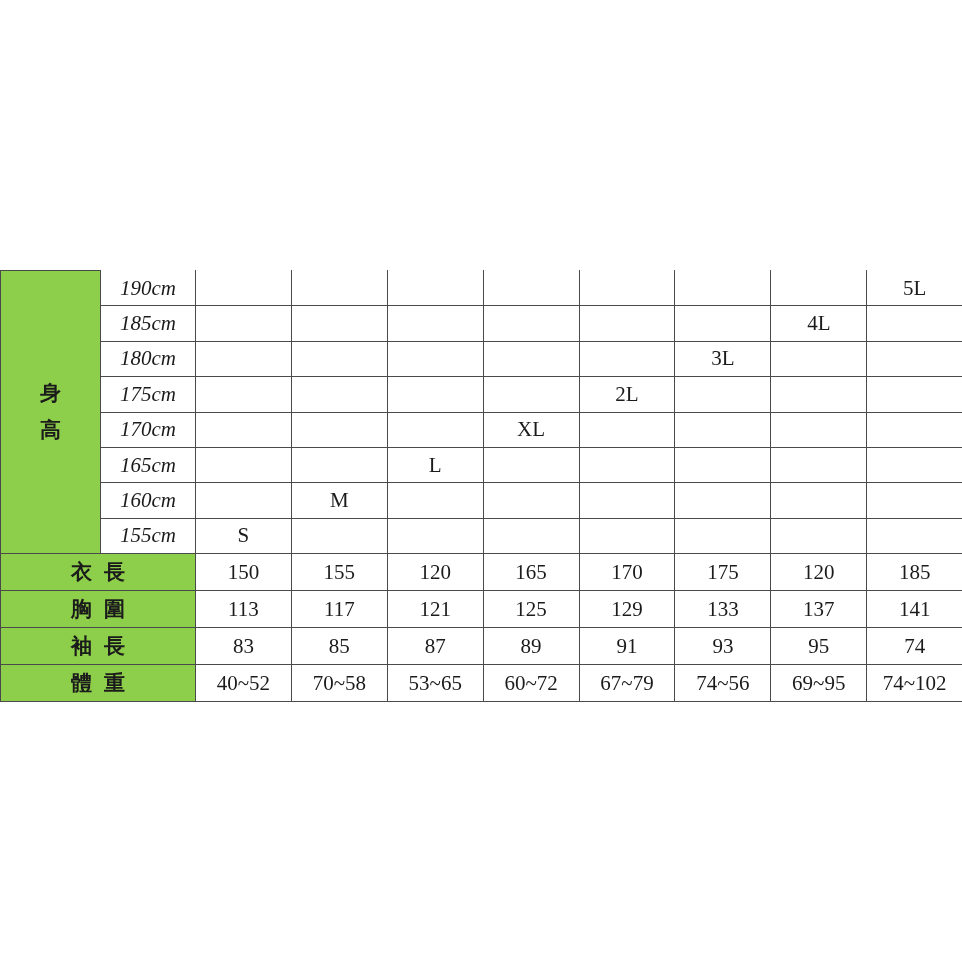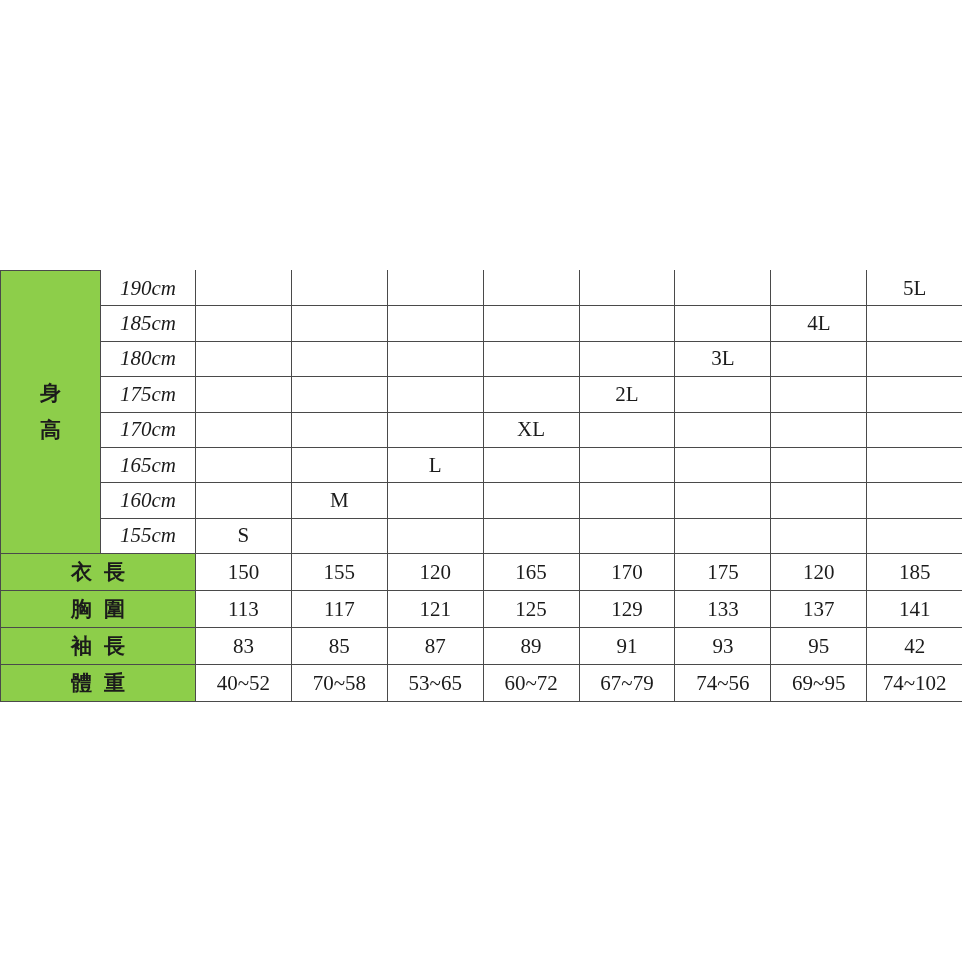--- a/index.html
+++ b/index.html
@@ -263,21 +263,21 @@
             <span>長</span>
           </div>
         </td>
         <td class="mval">83</td>
         <td class="mval">85</td>
         <td class="mval">87</td>
         <td class="mval">89</td>
         <td class="mval">91</td>
         <td class="mval">93</td>
         <td class="mval">95</td>
-        <td class="mval">42</td>
+        <td class="mval">74</td>
       </tr>
 
       <tr class="m-row">
         <td class="mlabel" colspan="2">
           <div class="mlabel-inner">
             <span>體</span>
             <span>重</span>
           </div>
         </td>
         <td class="mval">40~52</td>

